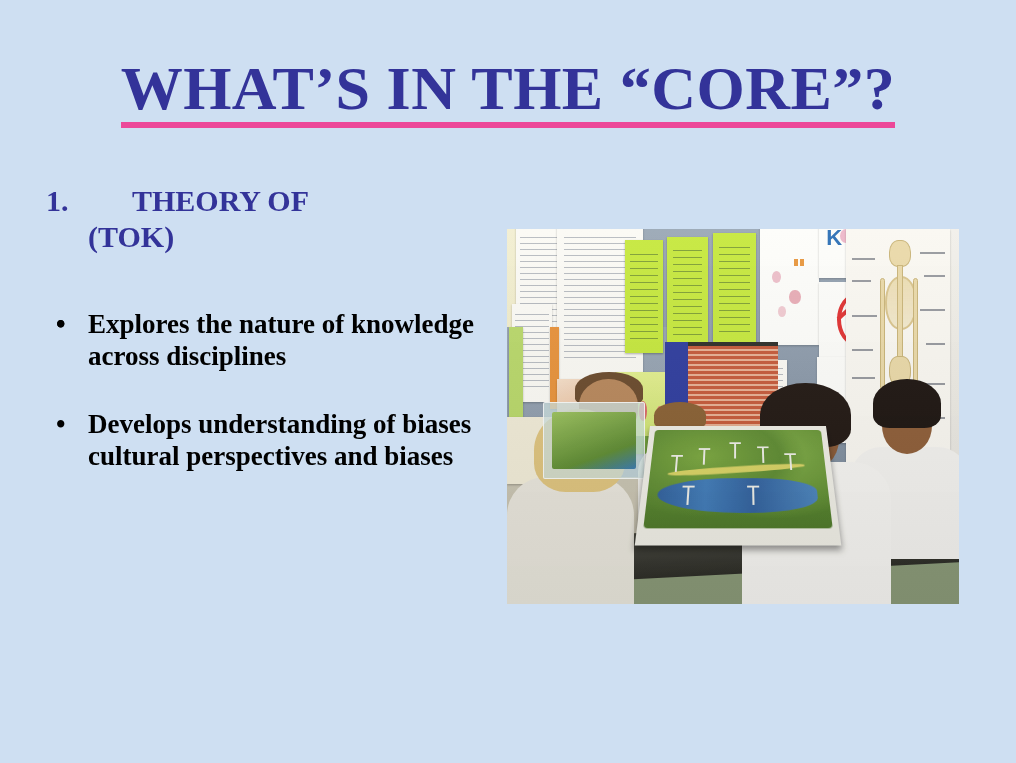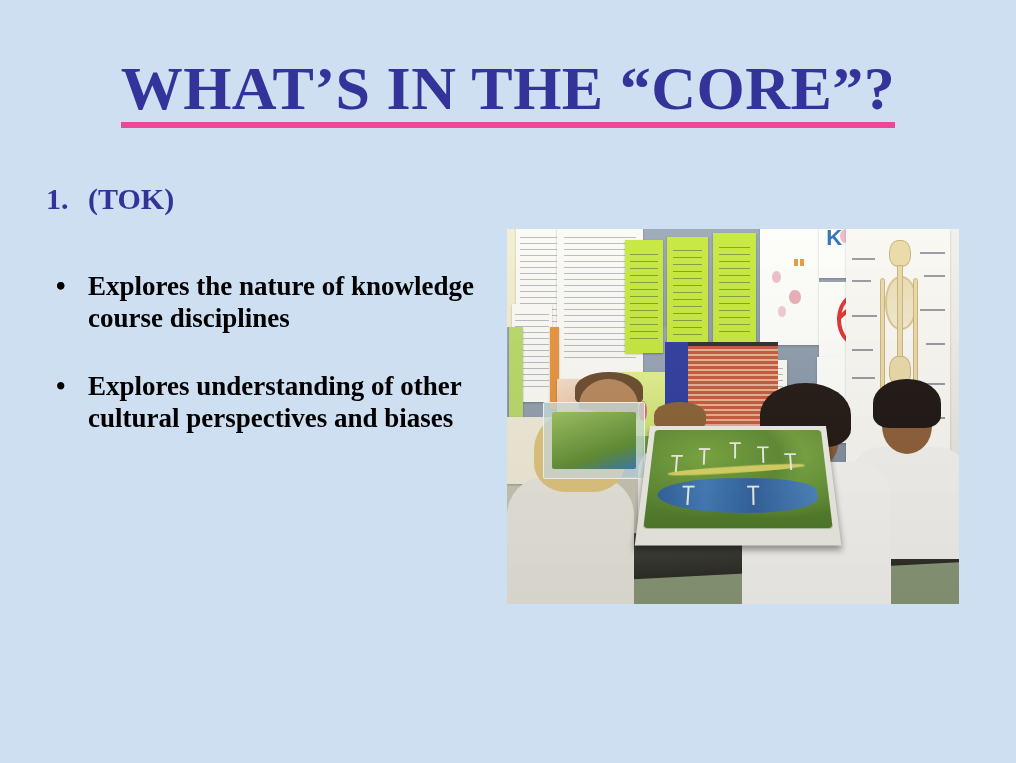--- a/index.html
+++ b/index.html
@@ -396,34 +396,35 @@
 <div class="slide">
 
   <div class="slide-title">
     <span class="t-underline">WHAT’S IN THE “CORE”?</span>
   </div>
 
   <div class="body-col">
 
     <div class="numbered-item">
       <span class="num">1.</span>
+      <span class="num-body">THEORY OF</span>
       <span class="num-tail">(TOK)</span>
     </div>
 
     <ul class="bullets">
       <li>
         <span class="dot">•</span>
       </li>
       <li>
         <span class="dot">•</span>
-        <span>Explores the nature of knowledge course disciplines</span>
+        <span>Explores the nature of knowledge across disciplines</span>
       </li>
       <li>
         <span class="dot">•</span>
-        <span>Explores understanding of other cultural perspectives and biases</span>
+        <span>Develops understanding of biases cultural perspectives and biases</span>
       </li>
     </ul>
   </div>
 
   <div class="photo-frame">
     <div class="photo">
 
       <div class="wall-left"></div>
       <div class="board"></div>
       <div class="board2"></div>

